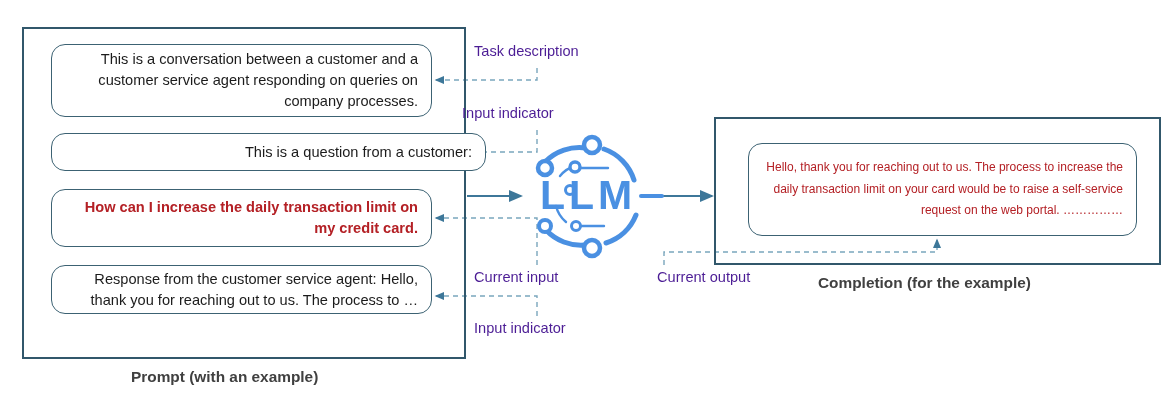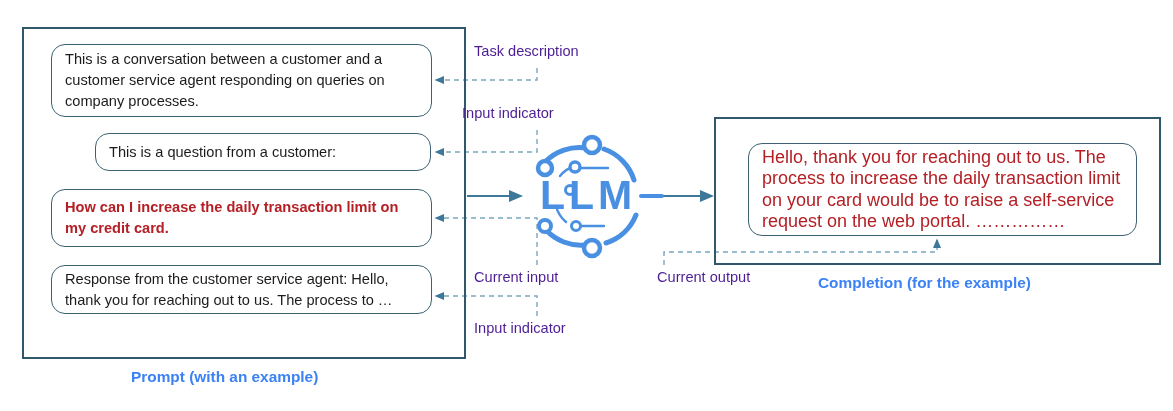--- a/index.html
+++ b/index.html
@@ -38,56 +38,57 @@
 
   
   .card {
     position: absolute;
     border: 1.6px solid #3c6273;
     border-radius: 14px;
     box-sizing: border-box;
     background: #ffffff;
     display: flex;
     align-items: center;
+    text-align: right;
   }
   .card .card-text {
     padding: 0 13px;
     font-size: 14.6px;
     line-height: 21px;
     color: #1b1b1b;
     width: 100%;
   }
   .card.red .card-text { color: #b42025; font-weight: bold; }
 
   #card-task      { left: 51px;  top: 44px;  width: 381px; height: 73px; }
-  #card-input-ind { left: 51px;  top: 133px; width: 336px; height: 38px; margin-left: 44px; }
+  #card-input-ind { left: 51px;  top: 133px; width: 435px; height: 38px; }
   #card-question  { left: 51px;  top: 189px; width: 381px; height: 58px; }
   #card-response  { left: 51px;  top: 265px; width: 381px; height: 49px; }
   #card-completion{ left: 748px; top: 143px; width: 389px; height: 93px; }
-  #card-completion .card-text { color: #b42025; font-size: 18px; line-height: 21.5px; }
+  #card-completion .card-text { color: #b42025; font-size: 12px; line-height: 21.5px; }
 
   
   .annot {
     position: absolute;
     font-size: 14.6px;
     color: #4c1d95;
     white-space: nowrap;
   }
   #annot-task    { left: 474px; top: 43px; }
   #annot-input   { left: 462px; top: 105px; }
   #annot-curin   { left: 474px; top: 269px; }
   #annot-output  { left: 474px; top: 320px; }
   #annot-curout  { left: 612px; top: 269px; margin-left: 45px; }
 
   
   .caption {
     position: absolute;
     font-size: 15.4px;
     font-weight: bold;
-    color: #3b82f6;
+    color: #404040;
     white-space: nowrap;
   }
   #caption-prompt     { left: 131px; top: 368px; }
   #caption-completion { left: 818px; top: 274px; }
 
   
   #llm-logo {
     position: absolute;
     left: 523px;
     top: 141px;

